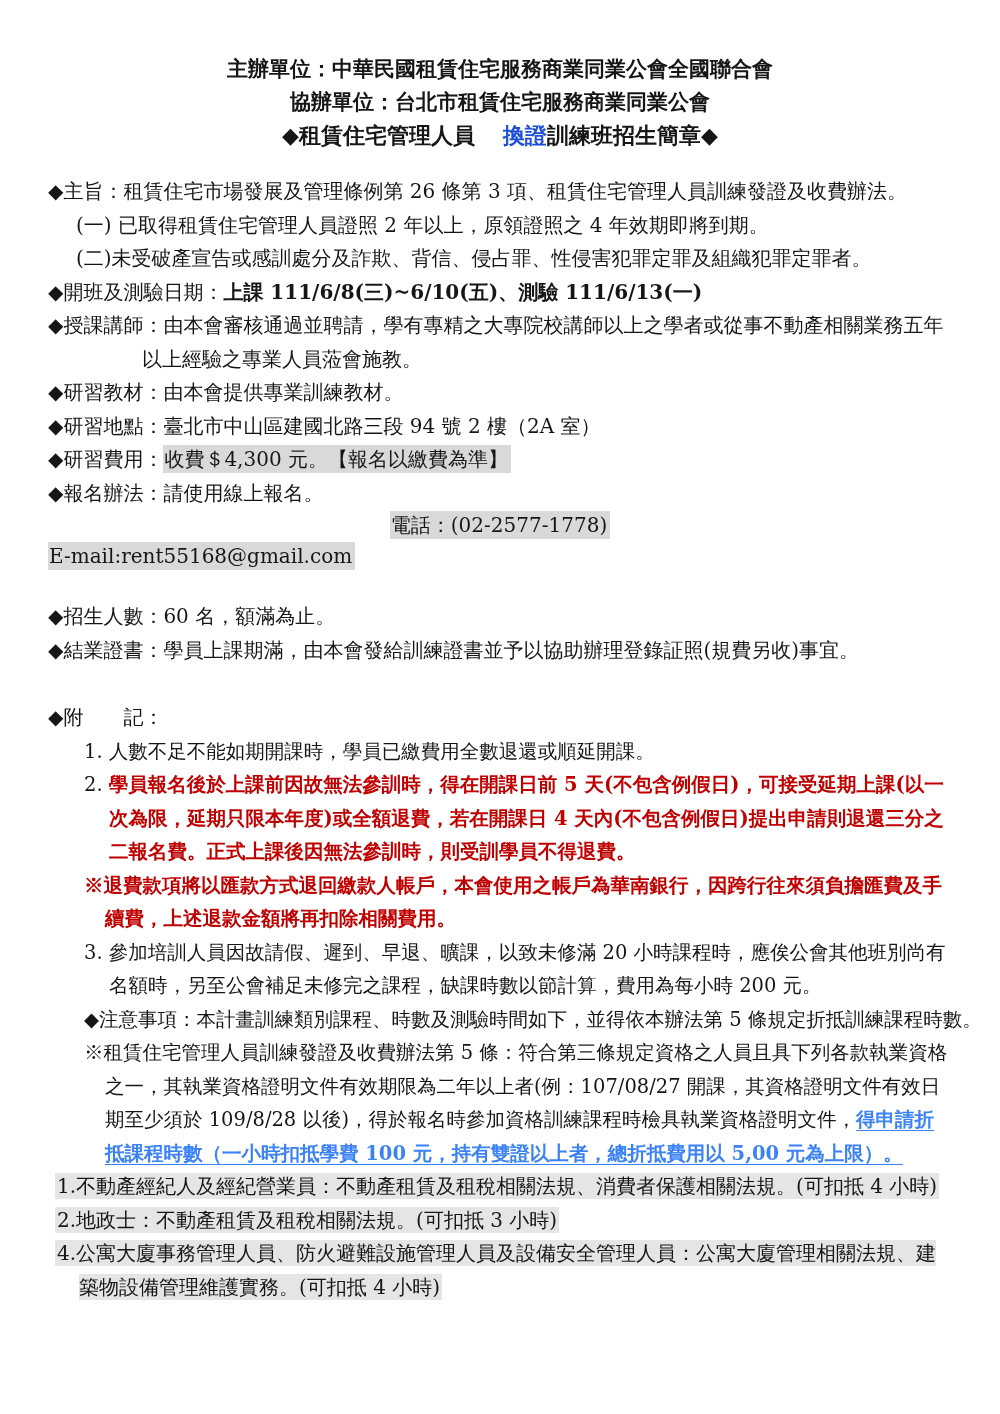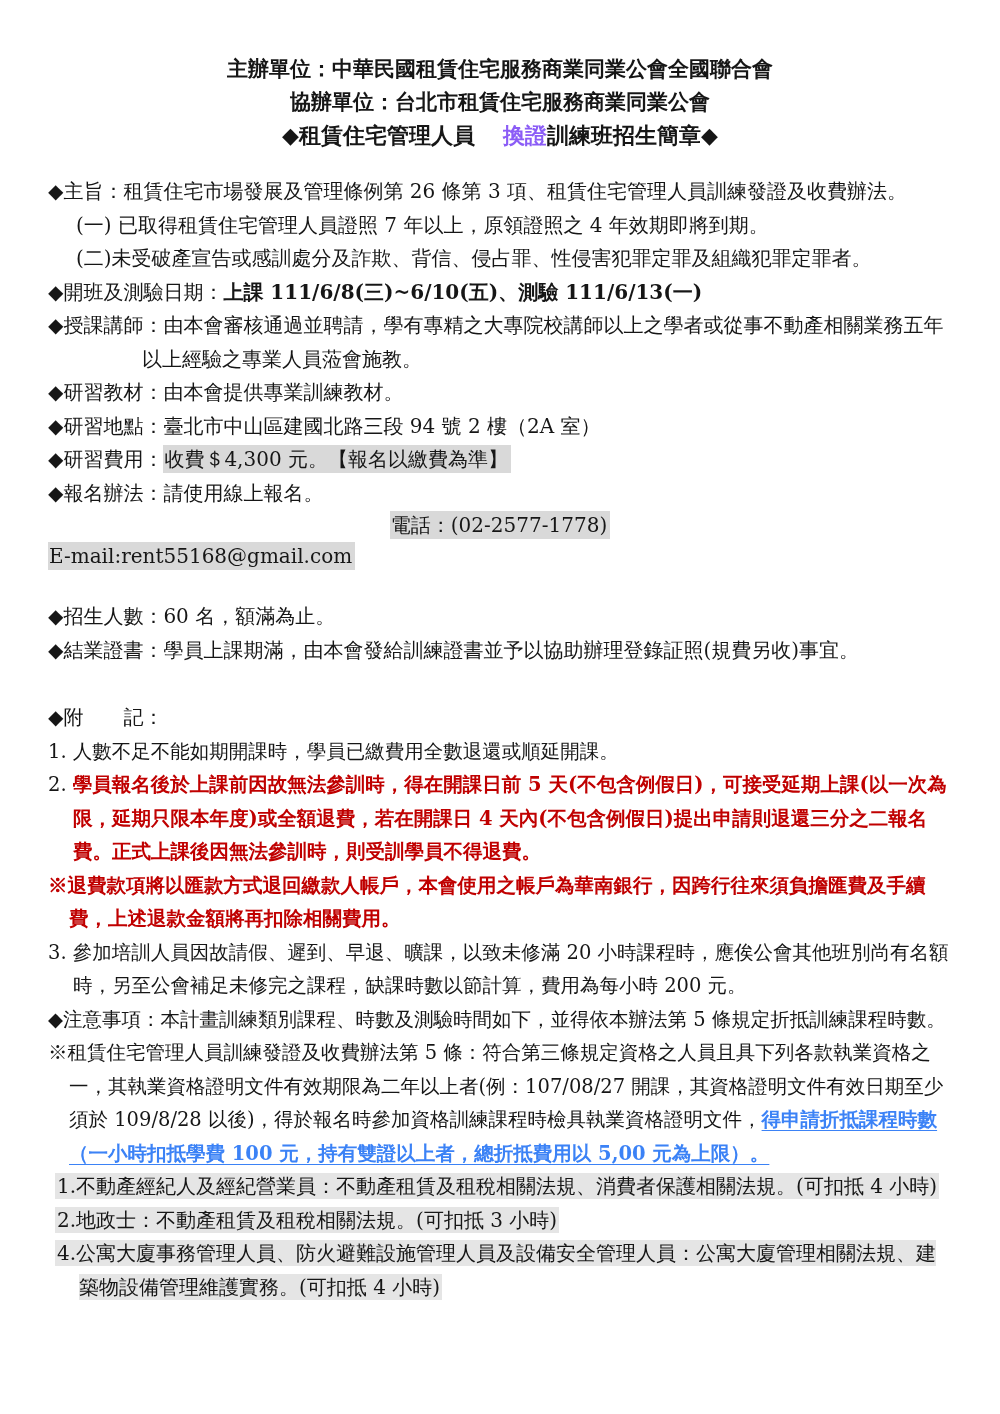--- a/index.html
+++ b/index.html
@@ -6,30 +6,30 @@
   .page {
     width:1000px; height:1414px; box-sizing:border-box;
     padding:52px 48px 20px 48px; background:#ffffff;
     font-family:"DejaVu Serif","Liberation Serif",serif;
     color:#161616; overflow:hidden;
   }
   .center { text-align:center; }
   .h-org   { font-size:21px; font-weight:bold; line-height:33px; }
   .h-title { font-size:22px; font-weight:bold; line-height:35px; }
   .ln  { font-size:20px; line-height:33.5px; }
-  .ln-sm { font-size:19.5px; line-height:33.5px; }
+  .ln-sm { font-size:19.5px; line-height:33.5px;margin-left:36px; }
   .hang-94 { padding-left:94px; text-indent:-94px; }   
   .ind-item1 { padding-left:28px; }                    
   .ind-item2 { padding-left:72px; text-indent:-44px; } 
   .fuji { padding-left:25px; text-indent:-25px; }      
   .star { padding-left:21px; text-indent:-21px; }      
   .ylist { padding-left:31px; text-indent:-24px; }     
   .bold { font-weight:bold; }
   .red  { color:#c00000; font-weight:bold; }
-  .red-bright { color:#8b5cf6;margin-left:28px; }
+  .red-bright { color:#1d4ed8;margin-left:28px; }
   .red-u { color:#3b82f6; font-weight:bold; text-decoration:underline; text-underline-offset:4px; }
   .hl-gray { background:#d9d9d9; padding:2px 3px 2px 1px; }
   .hl-yellow { background:#e5e5e5; padding:1px 2px; }
   .nowrap { white-space:nowrap; }
   .gap-28 { height:28px; }
   .gap-22 { height:22px; }
   .gap-12 { height:12px; }
 </style>
 </head>
 <body>
@@ -46,21 +46,21 @@
     <span>◆租賃住宅管理人員</span><span class="red-bright bold">換證</span><span>訓練班招生簡章◆</span>
   </div>
 
   <div class="gap-22"></div>
 
   <div class="ln hang-94">
     <span>◆主旨：</span><span>租賃住宅市場發展及管理條例第 26 條第 3 項、租賃住宅管理人員訓練發證及收費辦法。</span>
   </div>
 
   <div class="ln ind-item1">
-    <span>(一) 已取得租賃住宅管理人員證照 7 年以上，原領證照之 4 年效期即將到期。</span>
+    <span>(一) 已取得租賃住宅管理人員證照 2 年以上，原領證照之 4 年效期即將到期。</span>
   </div>
   <div class="ln ind-item2">
     <span>(二)未受破產宣告或感訓處分及詐欺、背信、侵占罪、性侵害犯罪定罪及組織犯罪定罪者。</span>
   </div>
 
   <div class="ln">
     <span>◆開班及測驗日期：</span><span class="bold">上課 111/6/8(三)~6/10(五)、測驗 111/6/13(一)</span>
   </div>
 
   <div class="ln hang-94">

